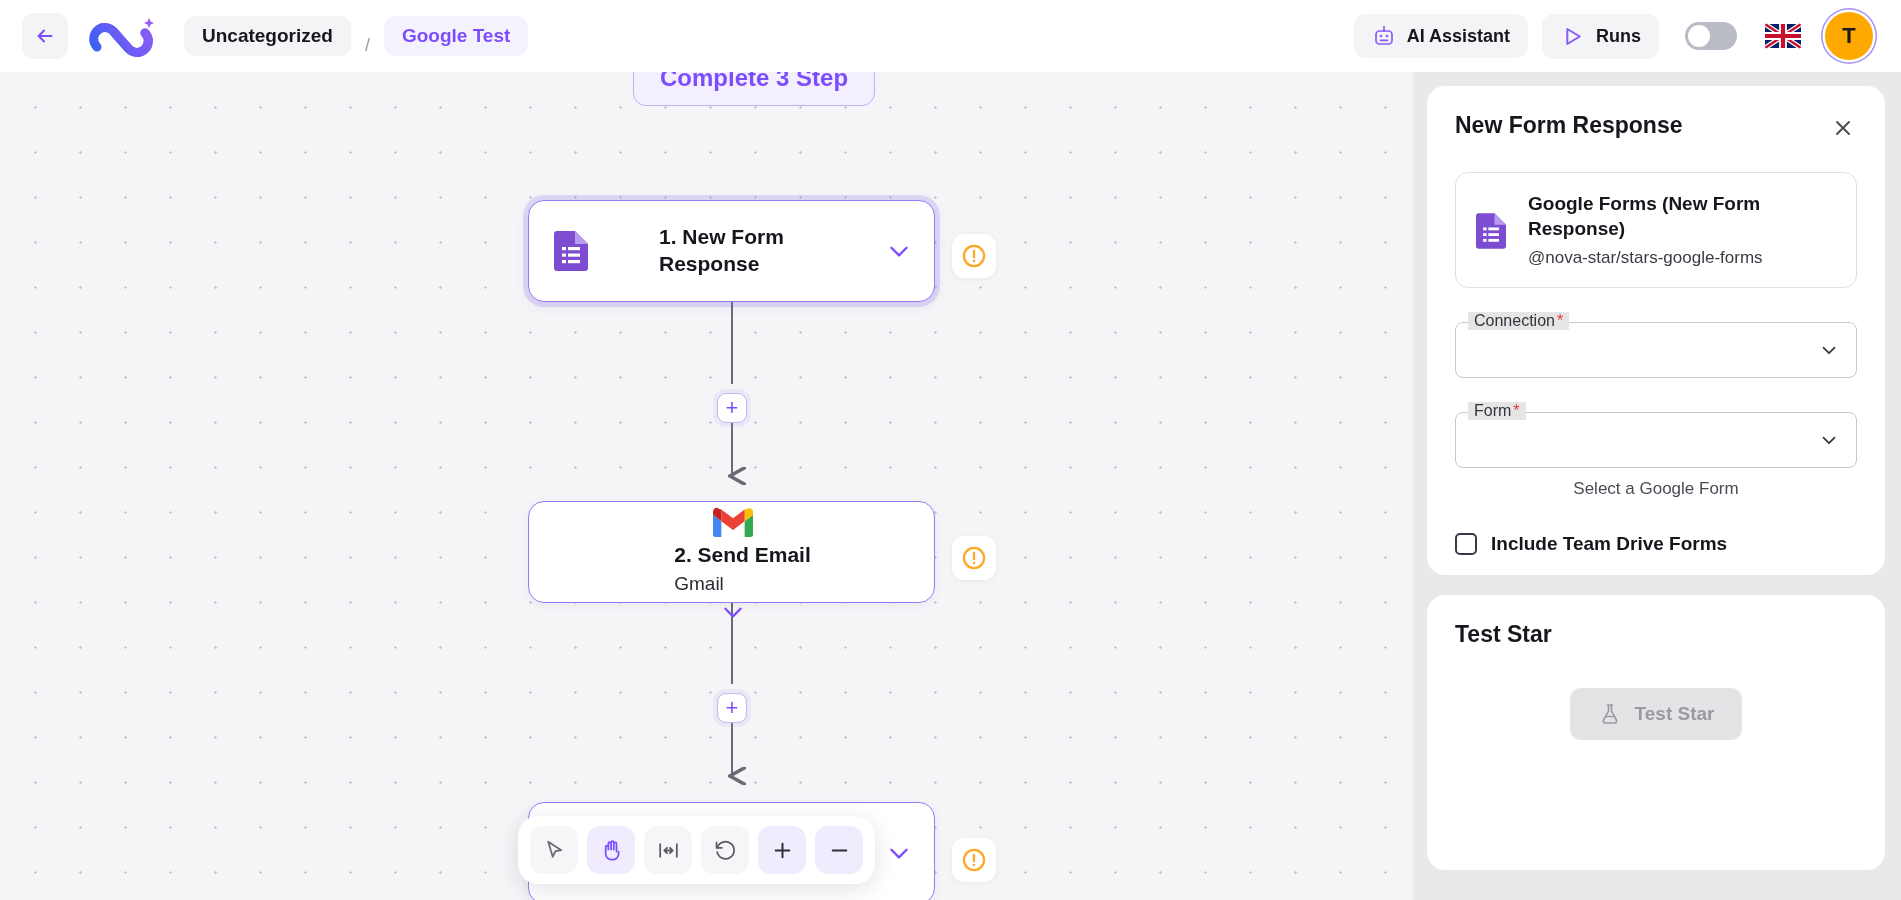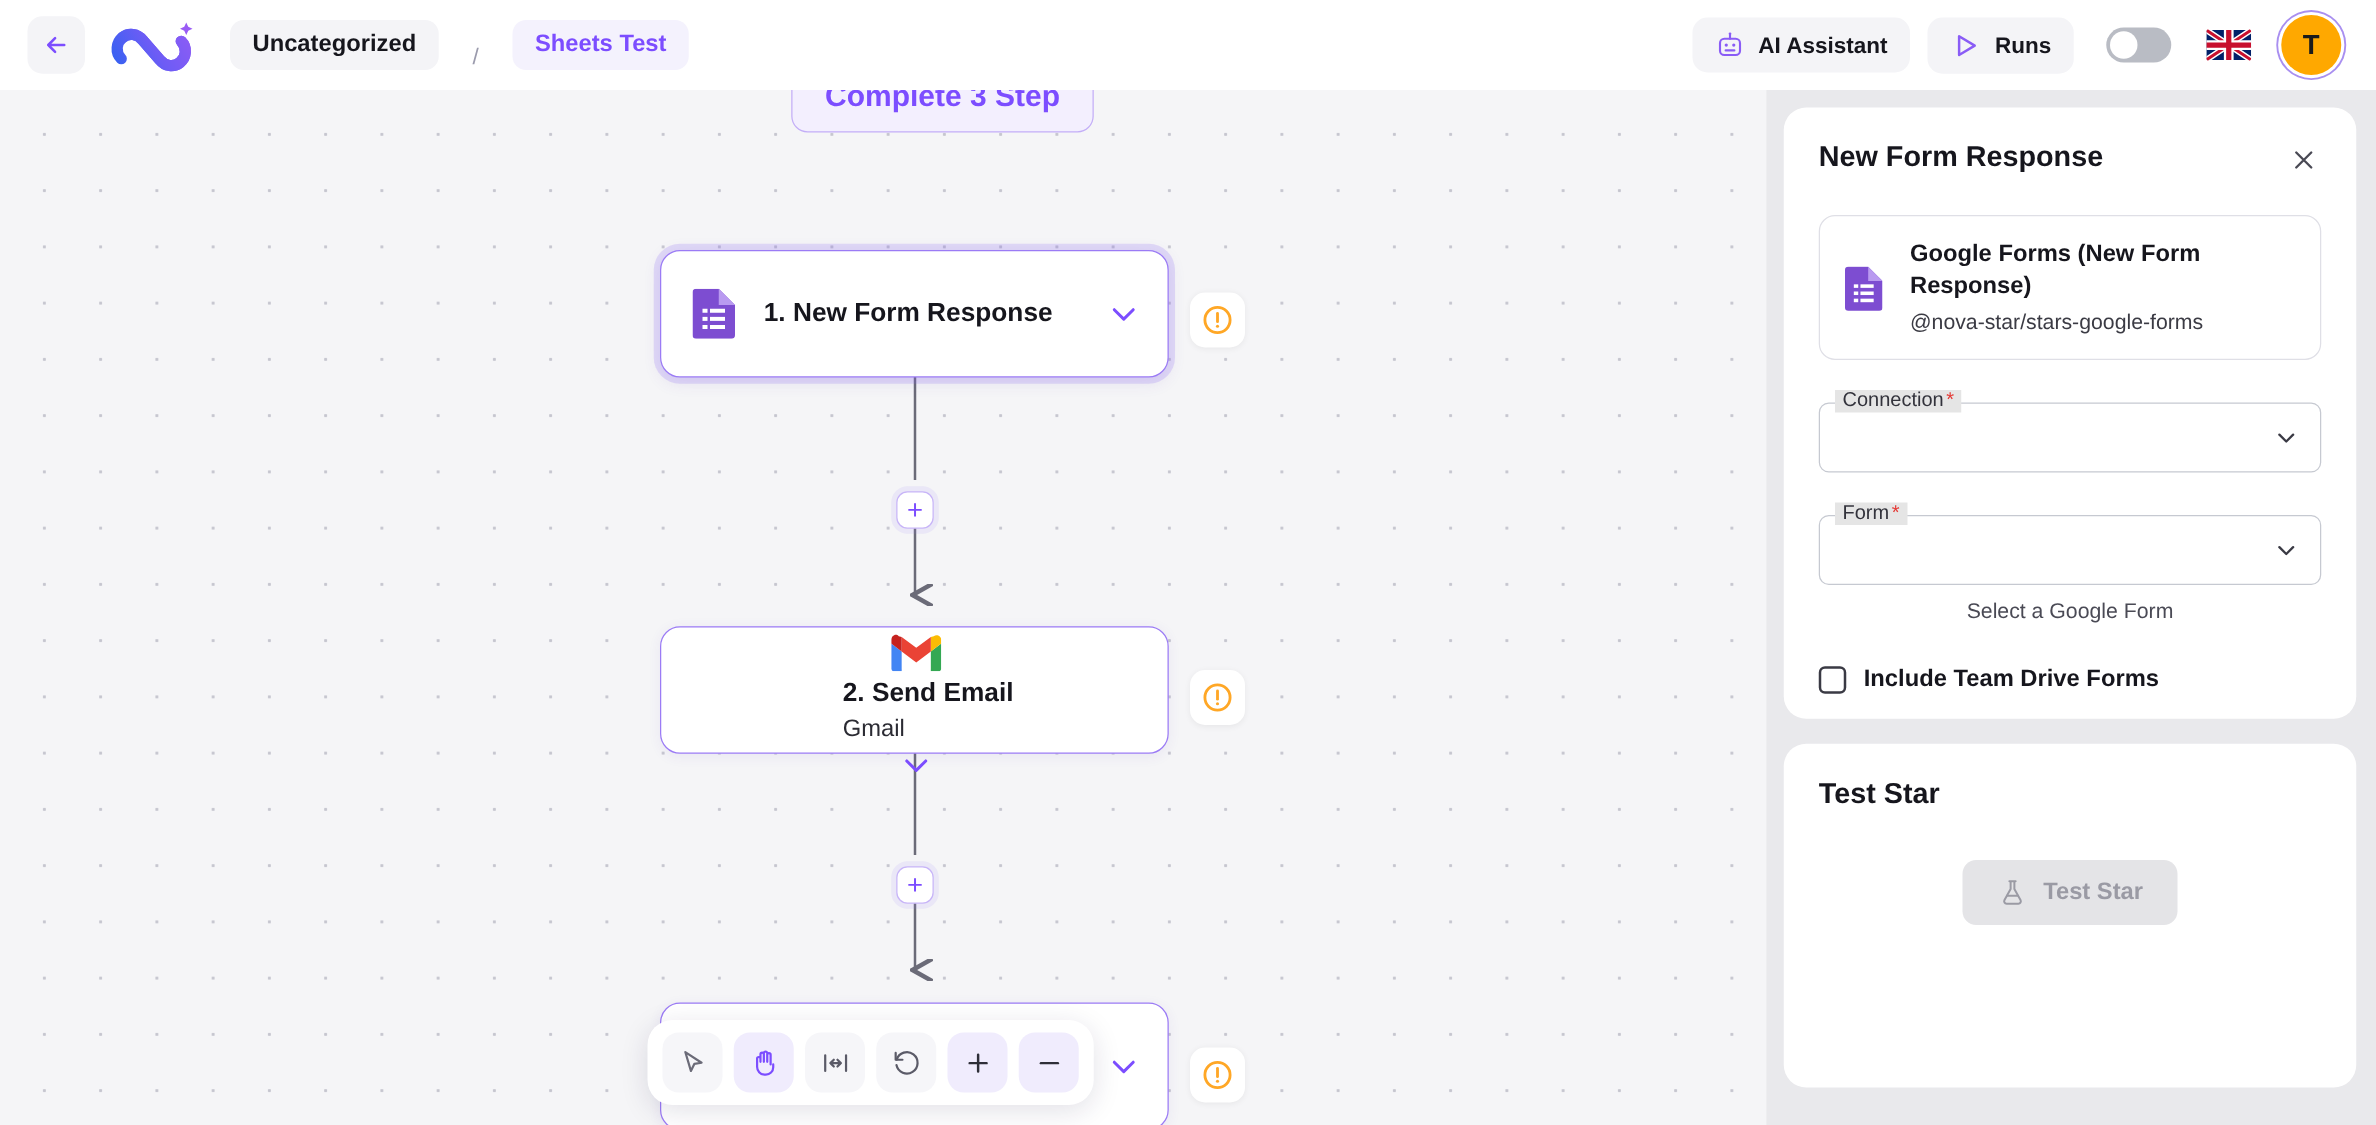--- a/index.html
+++ b/index.html
@@ -18,21 +18,21 @@
     display: flex; align-items: center;
     padding: 0 28px 0 22px;
     position: relative; z-index: 30;
   }
   .back-btn {
     width: 46px; height: 46px; border-radius: 12px;
     background: #f4f4f7; display: flex; align-items: center; justify-content: center;
     cursor: pointer; flex: 0 0 auto;
   }
   .logo { margin-left: 14px; width: 78px; height: 52px; display: flex; align-items: center; justify-content: center; flex:0 0 auto;}
-  .crumbs { display: flex; align-items: flex-end; margin-left: 24px; gap: 21px; }
+  .crumbs { display: flex; align-items: flex-end; margin-left: 24px; gap: 8px; }
   .crumb {
     padding: 9px 18px; border-radius: 11px; font-size: 19px; font-weight: 700;
     color: #16161d; background: #f4f4f7; cursor: pointer; white-space: nowrap;
   }
   .crumb.active { color: #7c4dff; background: #f4f2fd; }
   .crumb-sep { color: #9b9bad; font-size: 18px; padding: 0 6px; }
   .spacer { flex: 1 1 auto; }
   .hbtn {
     display: flex; align-items: center; gap: 11px;
     padding: 10px 18px; border-radius: 12px; background: #f4f4f7;
@@ -76,21 +76,21 @@
     cursor: pointer;
   }
 
   .node {
     position: absolute; width: 407px; height: 102px;
     background: #ffffff; border: 1.8px solid #9b7bf5; border-radius: 16px;
     display: flex; align-items: center; padding: 0 20px 0 22px;
     box-shadow: 0 2px 10px rgba(90,60,180,.07);
     cursor: pointer;
   }
-  .node.selected { box-shadow: 0 0 0 5px rgba(140,105,245,.20), 0 3px 14px rgba(90,60,180,.12); }
+  .node.selected { box-shadow: 0 0 0 5px rgba(140,105,245,.20), 0 3px 14px rgba(90,60,180,.12); gap: 48px; }
   .node-icon { width: 40px; height: 40px; flex: 0 0 auto; display:flex; align-items:center; justify-content:center;}
   .node-text { margin-left: 20px; flex: 1 1 auto; min-width: 0; }
   .node-title { font-size: 21px; font-weight: 700; color: #16161d; line-height: 1.28; }
   .node-sub { font-size: 19px; color: #2b2b33; line-height: 1.35; margin-top: 2px; }
   .node-chev { width: 30px; height: 30px; flex: 0 0 auto; display:flex; align-items:center; justify-content:center; cursor:pointer;}
 
   .warn {
     position: absolute; width: 44px; height: 44px; border-radius: 12px;
     background: #ffffff; display: flex; align-items: center; justify-content: center;
     box-shadow: 0 1px 5px rgba(0,0,0,.06); cursor: pointer;
@@ -185,21 +185,21 @@
         </defs>
         <path d="M12 34c-5-5-4-13 1-17 5-4 12-3 16 2l14 16c4 5 11 6 16 2 5-4 6-12 1-17" stroke="url(#lg)" stroke-width="9" stroke-linecap="round" fill="none"></path>
         <path d="M60 20c5 5 4 13-1 17-5 4-12 3-16-2L29 19c-4-5-11-6-16-2" stroke="url(#lg)" stroke-width="9" stroke-linecap="round" fill="none"></path>
         <path d="M64 5l1.6 3.4L69 10l-3.4 1.6L64 15l-1.6-3.4L59 10l3.4-1.6z" fill="#9a5cf5"></path>
       </svg>
     </div>
 
     <div class="crumbs">
       <div class="crumb">Uncategorized</div>
       <div class="crumb-sep">/</div>
-      <div class="crumb active">Sheets Test</div>
+      <div class="crumb active">Google Test</div>
     </div>
 
     <div class="spacer"></div>
 
     <div class="hbtn">
       <svg width="24" height="24" viewBox="0 0 24 24" fill="none" stroke="#8a5cf6" stroke-width="1.7">
         <rect x="4" y="7" width="16" height="13" rx="3.5"></rect>
         <circle cx="9" cy="12" r="1.3" fill="#8a5cf6" stroke="none"></circle>
         <circle cx="15" cy="12" r="1.3" fill="#8a5cf6" stroke="none"></circle>
         <path d="M8.5 16.3h7" stroke-linecap="round"></path>

